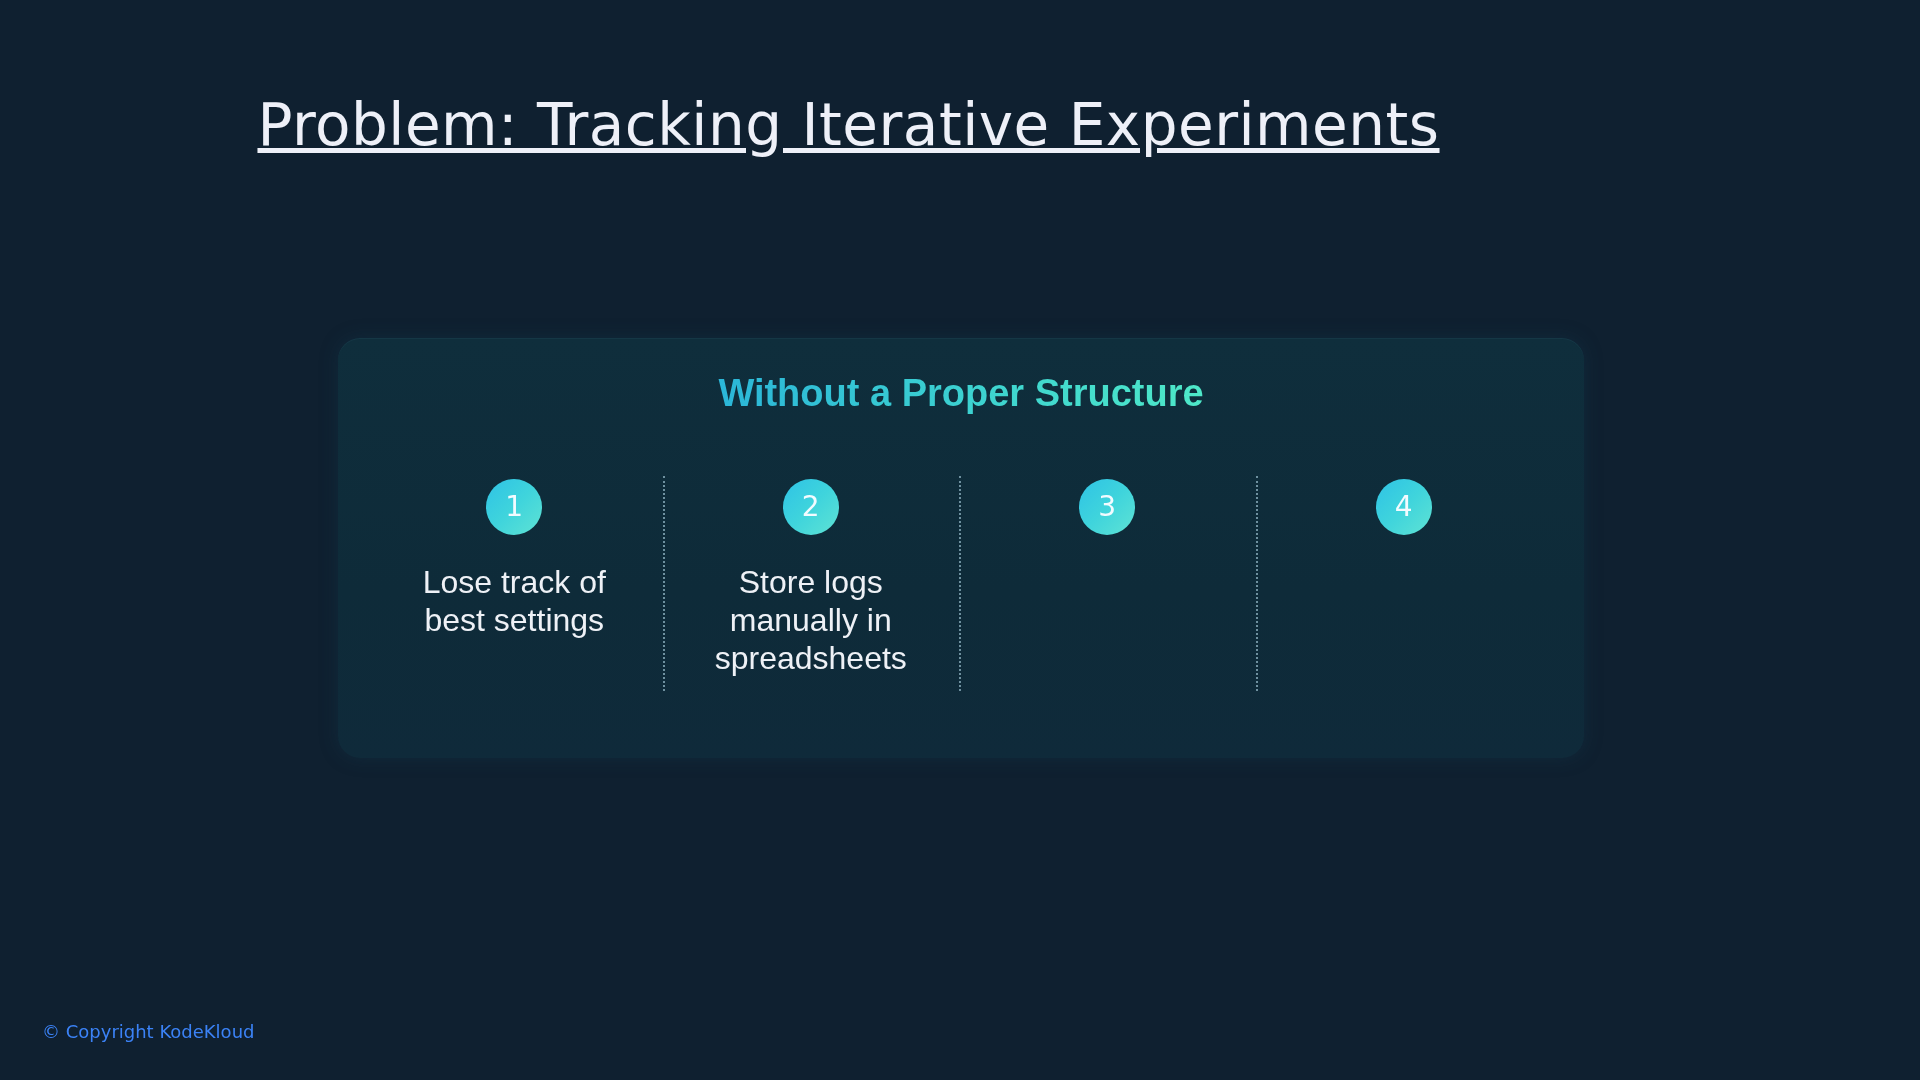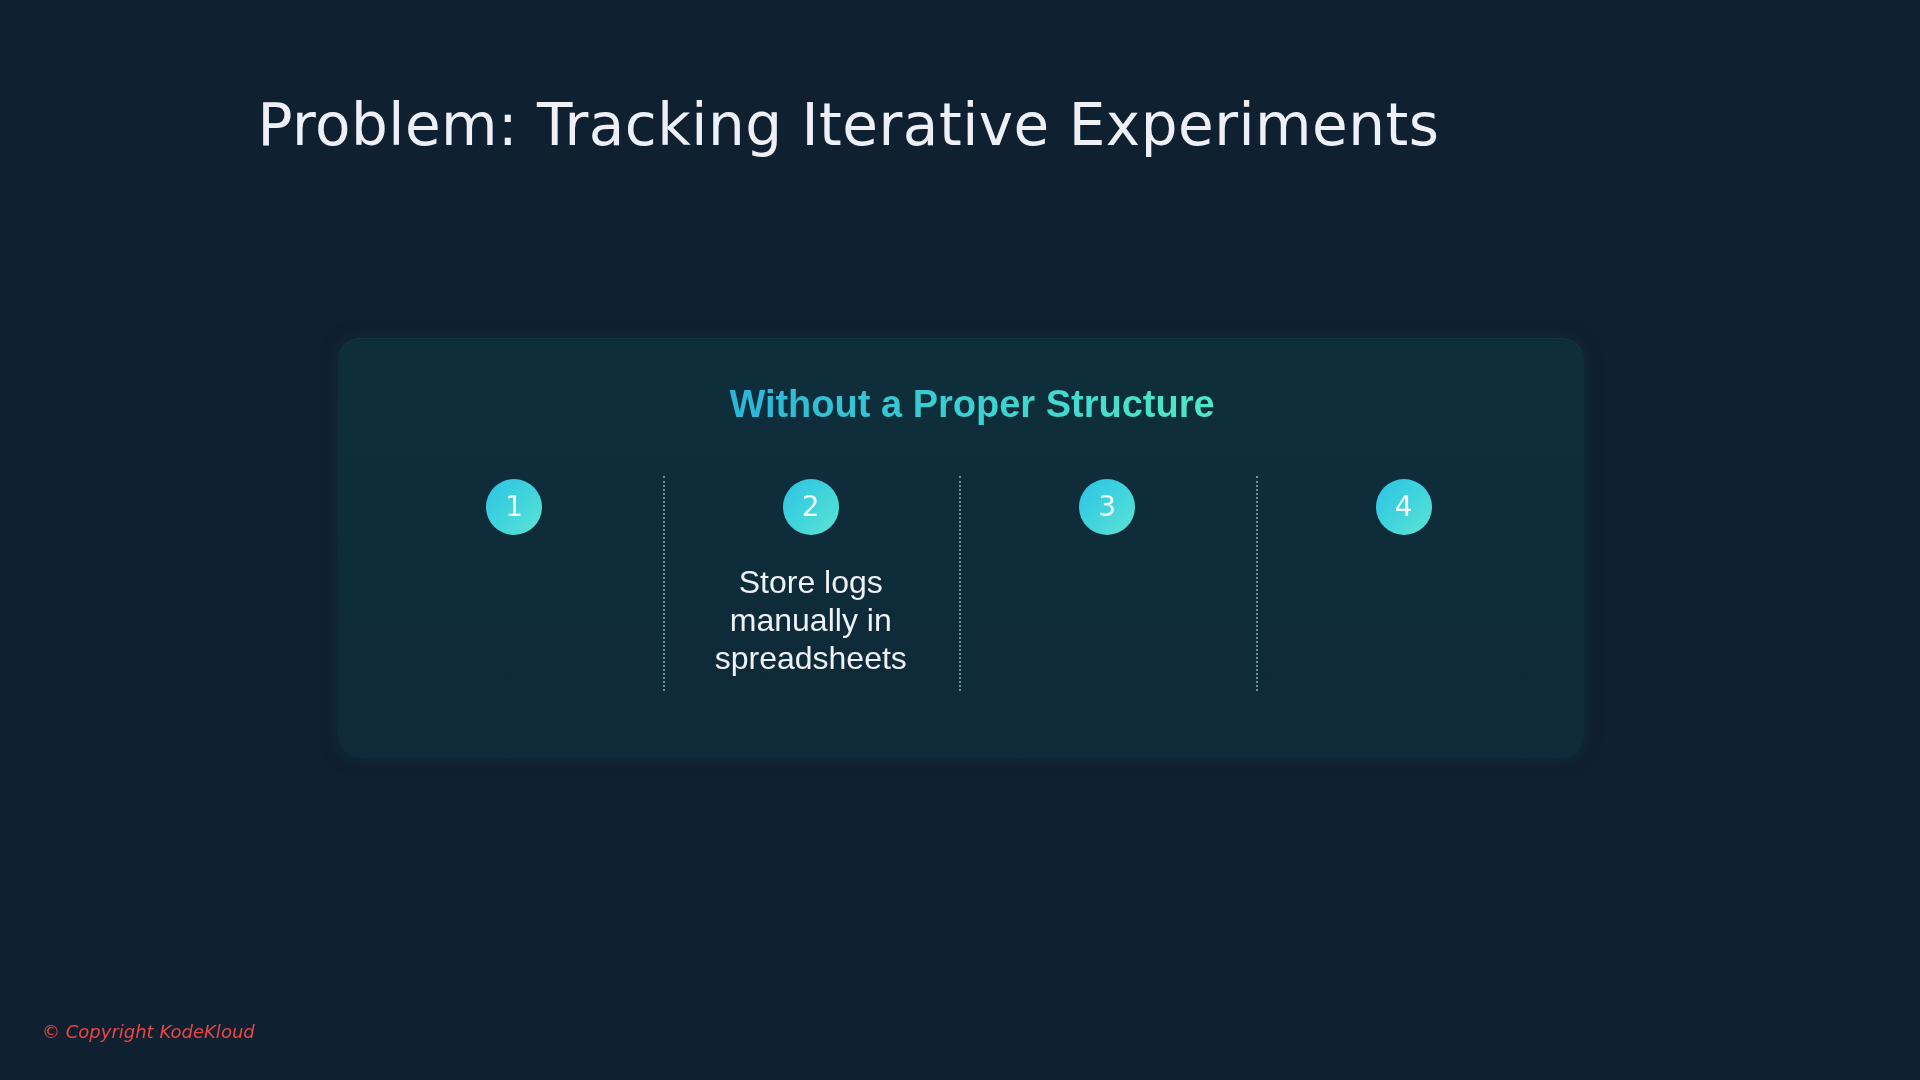--- a/index.html
+++ b/index.html
@@ -20,20 +20,21 @@
     left: 0;
     width: 1697px;
     text-align: center;
     color: #eef0f8;
     font-family: "DejaVu Sans", sans-serif;
     font-size: 58px;
     font-weight: normal;
     letter-spacing: 0.5px;
     margin: 0;
     line-height: 80px;
+    text-decoration: underline;
   }
   .card {
     position: absolute;
     left: 338px;
     top: 338px;
     width: 1246px;
     height: 420px;
     border-radius: 22px;
     background: linear-gradient(180deg, #0f2e3c 0%, #0e2b39 60%, #0f2a3a 100%);
     box-shadow: 0 0 18px rgba(20, 60, 80, 0.35), inset 0 1px 0 rgba(80,140,160,0.10);
@@ -41,21 +42,21 @@
   .card-heading {
     position: absolute;
     top: 30px;
     left: 0;
     width: 100%;
     text-align: center;
     font-family: "Liberation Sans", sans-serif;
     font-weight: bold;
     font-size: 38px;
     line-height: 50px;
-    margin: 11px;
+    margin: 0;
   }
   .card-heading span {
     background: linear-gradient(90deg, #2bb6d8 0%, #3fd6cf 60%, #4ee8c8 100%);
     -webkit-background-clip: text;
     background-clip: text;
     color: transparent;
   }
   .steps {
     position: absolute;
     top: 138px;
@@ -101,42 +102,43 @@
     color: #eef1f6;
     font-family: "Liberation Sans", sans-serif;
     font-size: 32px;
     line-height: 38px;
     white-space: pre-line;
   }
   .copyright {
     position: absolute;
     left: 42px;
     top: 1020px;
-    color: #ef4444;
+    color: #3b82f6;
     font-family: "DejaVu Sans", sans-serif;
     font-size: 18px;
     line-height: 24px;
-    font-style: italic;
   }
 </style>
 </head>
 <body>
 
 <h1 class="slide-title">Problem: Tracking Iterative Experiments</h1>
 
 <div class="card">
   <h2 class="card-heading">
     <span>Without a Proper Structure</span>
   </h2>
 
   <div class="steps">
     <div class="step">
       <div class="step-circle">
         <span>1</span>
       </div>
+      <div class="step-text">Lose track of
+best settings</div>
     </div>
     <div class="step">
       <div class="step-circle">
         <span>2</span>
       </div>
       <div class="step-text">Store logs
 manually in
 spreadsheets</div>
     </div>
     <div class="step">

